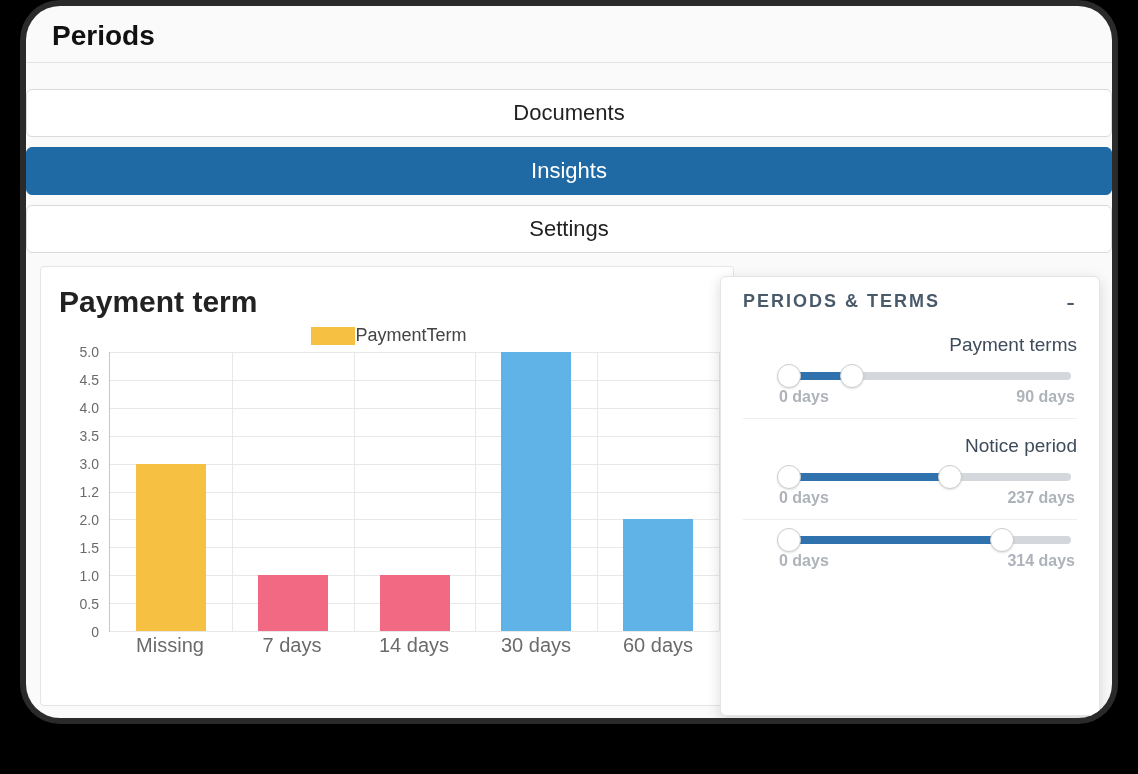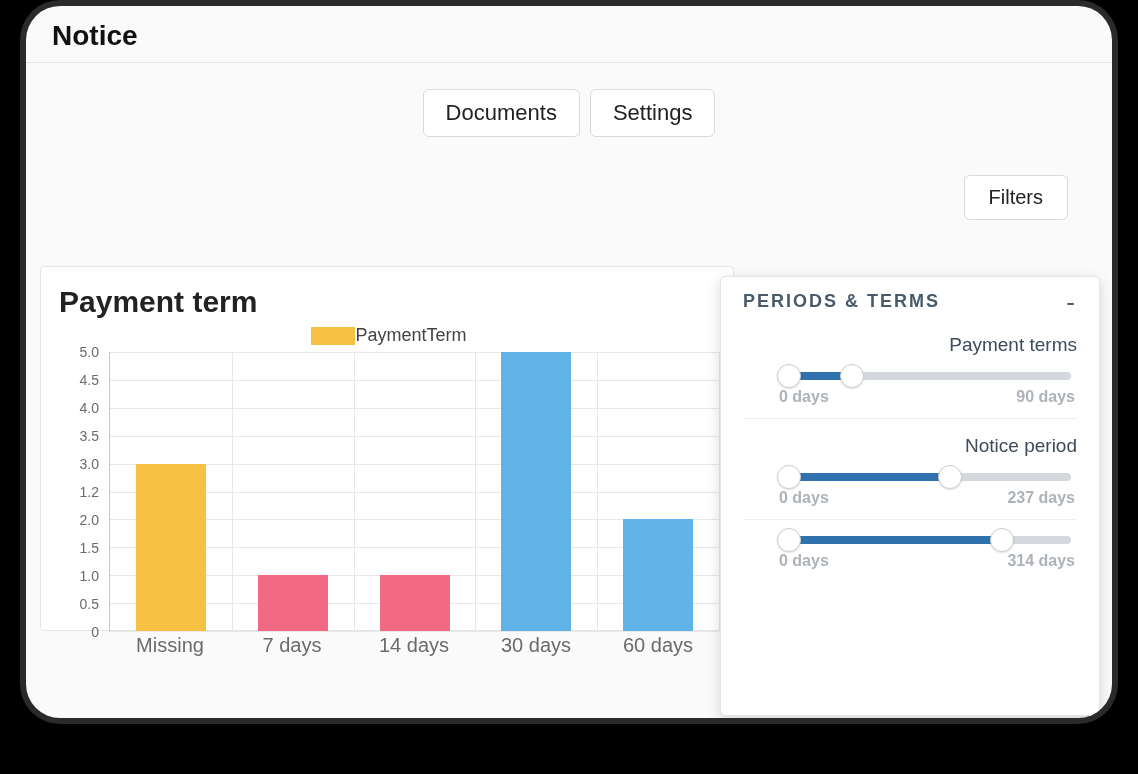--- a/index.html
+++ b/index.html
@@ -29,20 +29,21 @@
     color: #111;
     padding: 14px 0 10px 26px;
   }
   .rule { border-bottom: 1px solid #e5e5e5; }
 
   .tabs {
     display: flex;
     justify-content: center;
     gap: 10px;
     padding: 26px 0 10px;
+    flex-direction: column;
   }
   .tab {
     font-size: 22px;
     padding: 10px 22px;
     border: 1px solid #d9d9d9;
     border-radius: 6px;
     background: #fff;
     color: #222;
     cursor: pointer;
   }
@@ -65,21 +66,21 @@
     background: #fff;
     color: #222;
     cursor: pointer;
   }
 
   .chart-card {
     position: absolute;
     left: 14px;
     top: 260px;
     width: 694px;
-    height: 365px;
+    height: 440px;
     background: #fff;
     border: 1px solid #e5e5e5;
     border-radius: 4px;
     padding: 18px 14px 12px 18px;
   }
   .chart-title {
     font-size: 30px;
     font-weight: 600;
     color: #222;
     margin-bottom: 6px;
@@ -218,25 +219,26 @@
     font-weight: bold;
   }
 </style>
 </head>
 <body>
 
 <div class="device-frame"></div>
 
 <div class="screen">
 
-  <div class="page-title">Notice</div>
+  <div class="page-title">Periods</div>
   <div class="rule"></div>
 
   <div class="tabs">
     <button class="tab">Documents</button>
+    <button class="tab active">Insights</button>
     <button class="tab">Settings</button>
   </div>
 
   <div class="filters-row">
     <button class="filters-btn">Filters</button>
   </div>
 
   <div class="chart-card">
     <div class="chart-title">Payment term</div>
     <div class="legend">

